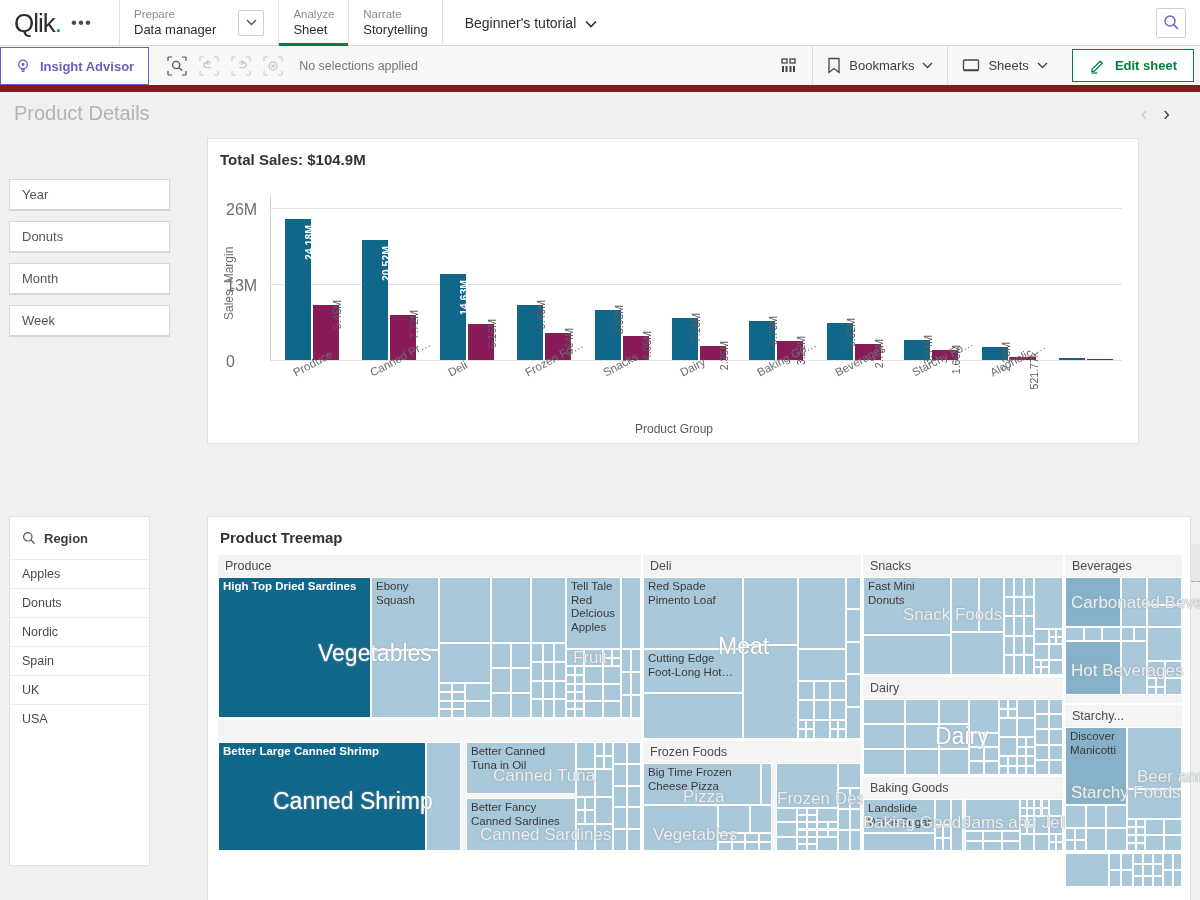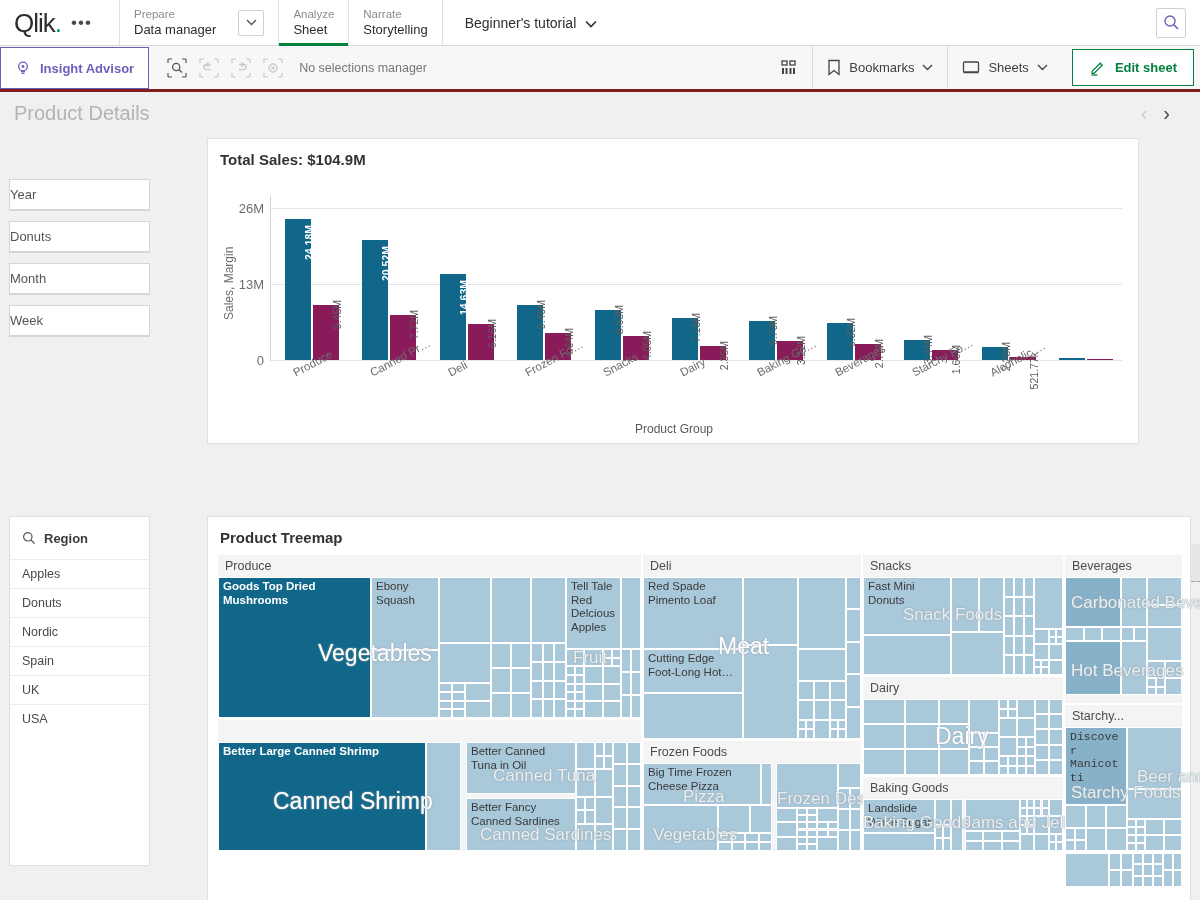--- a/index.html
+++ b/index.html
@@ -36,21 +36,21 @@
   .app-title-zone { display: flex; align-items: center; gap: 9px; padding: 0 14px 0 22px; cursor: pointer; }
   .app-title { font-size: 14px; color: #2d2d2d; }
   .spacer { flex: 1; }
   .search-box {
     width: 30px; height: 30px; border: 1px solid #d0d0d0; border-radius: 2px;
     display: flex; align-items: center; justify-content: center; margin: auto 14px auto 0; cursor: pointer;
   }
 
   
   .selbar {
-    height: 46px; background: #f7f7f7; border-bottom: 3px solid #7f1d1d;
+    height: 46px; background: #f7f7f7; border-bottom: 7px solid #7f1d1d;
     display: flex; align-items: stretch; justify-content: space-between;
   }
   .insight-advisor {
     display: flex; align-items: center; gap: 9px; padding: 0 14px;
     border: 1px solid #6a5fbb; background: #fff; color: #6a5fbb;
     font-size: 13px; font-weight: bold; cursor: pointer; margin: 1px 0 0 0;
   }
   .selbar-tools { display: flex; align-items: center; gap: 4px; padding-left: 14px; }
   .tool-ico {
     width: 28px; height: 28px; display: flex; align-items: center; justify-content: center;
@@ -80,23 +80,23 @@
   .arrow.dim { color: #cccccc; }
   .arrow.on { color: #444; }
 
   
   .sheet { position: relative; width: 1200px; height: 812px; background: #f0f0f0; }
 
   .card { background: #fff; border: 1px solid #e0e0e0; position: absolute; }
 
   
   .filterbox {
-    position: absolute; left: 9px; width: 141px; height: 32px;
+    position: absolute; left: 9px; width: 161px; height: 32px;
     background: #fff; border: 1px solid #d6d6d6; border-bottom: 2px solid #d6d6d6;
-    display: flex; align-items: center; 
+    display: flex; align-items: center; padding-left: 12px;
     font-size: 13px; color: #555; cursor: pointer;
   }
 
   
   .regionpane { left: 9px; top: 382px; width: 141px; height: 350px; }
   .region-head {
     display: flex; align-items: center; gap: 8px; height: 42px; padding: 0 12px;
     font-size: 13px; color: #3b3b3b; font-weight: bold;
   }
   .region-item {
@@ -107,21 +107,21 @@
   
   .barcard { left: 207px; top: 4px; width: 932px; height: 306px; }
   .card-title { font-size: 15px; font-weight: bold; color: #333; padding: 12px 0 0 12px; }
   .barplot { position: relative; width: 932px; height: 270px; }
 
   .ylab {
     position: absolute; left: 14px; top: 112px;
     transform: rotate(-90deg); transform-origin: left top;
     font-size: 12px; color: #6d6d6d; white-space: nowrap;
   }
-  .ytick { position: absolute; right: 0; font-size: 13px; color: #6d6d6d; text-align: right; }
+  .ytick { position: absolute; right: 0; font-size: 16px; color: #6d6d6d; }
   .gridline { position: absolute; height: 1px; background: #e4e4e4; }
   .axisline { position: absolute; background: #d2d2d2; }
 
   .bar { position: absolute; bottom: 0; }
   .bar.sales  { background: #11678a; }
   .bar.margin { background: #8a1b5a; }
   .bar-val {
     position: absolute; font-size: 10.5px; white-space: nowrap;
     transform: rotate(-90deg); transform-origin: left bottom; color: #5c5c5c;
   }
@@ -153,21 +153,21 @@
   .treecard { left: 207px; top: 382px; width: 984px; height: 506px; }
   .tree-area { position: absolute; left: 10px; top: 38px; width: 964px; height: 428px; }
 
   .tm-group { position: absolute; background: #f4f4f4; }
   .tm-grouplabel {
     position: absolute; left: 0; top: 0; height: 22px; display: flex; align-items: center;
     padding-left: 7px; font-size: 12.5px; color: #4b4b4b; white-space: nowrap; overflow: hidden;
   }
   .tm-leaf { position: absolute; background: #a9c8da; border: 1px solid #ffffff; overflow: hidden; }
   .tm-leaf.dark { background: #11678a; }
-  .tm-leaf.mid  { background: #86b1c8; font-family: Liberation Mono, monospace; }
+  .tm-leaf.mid  { background: #86b1c8; }
   .tm-leaf-label {
     position: absolute; left: 4px; top: 2px; right: 2px;
     font-size: 11.5px; color: #3a3a3a; line-height: 1.18; word-wrap: break-word;
   }
   .tm-leaf.dark .tm-leaf-label { color: #fff; font-weight: bold; }
   .tm-overlay {
     position: absolute; font-size: 17px; color: #ffffff; white-space: nowrap;
     text-shadow: 0 0 2px #9aa7ad, 0 0 1px #9aa7ad; pointer-events: none;
   }
   .tm-overlay.big { font-size: 23px; }
@@ -259,21 +259,21 @@
         <path d="M10.4 4.3l2.4 2.2-2.4 2.2" stroke="#777" stroke-width="1.3" fill="none"></path>
       </svg>
     </div>
     <div class="tool-ico disabled">
       <svg width="20" height="20" viewBox="0 0 20 20">
         <path d="M1 1h4M1 1v4M19 1h-4M19 1v4M1 19h4M1 19v-4M19 19h-4M19 19v-4" stroke="#777" stroke-width="1.2" fill="none"></path>
         <circle cx="10" cy="10" r="4" stroke="#777" stroke-width="1.3" fill="none"></circle>
         <path d="M8.3 8.3l3.4 3.4M11.7 8.3l-3.4 3.4" stroke="#777" stroke-width="1.2"></path>
       </svg>
     </div>
-    <span class="nosel">No selections manager</span>
+    <span class="nosel">No selections applied</span>
   </div>
 
   <div class="selbar-right">
     <div class="sb-btn plain">
       <svg width="19" height="19" viewBox="0 0 19 19">
         <rect x="3" y="3" width="5" height="4" stroke="#444" stroke-width="1.3" fill="none"></rect>
         <rect x="11" y="3" width="5" height="4" stroke="#444" stroke-width="1.3" fill="none"></rect>
         <rect x="3" y="10" width="2" height="6" fill="#444"></rect>
         <rect x="6.5" y="10" width="2" height="6" fill="#444"></rect>
         <rect x="10.5" y="10" width="2" height="6" fill="#444"></rect>
@@ -458,21 +458,21 @@
         <div class="mbar m fade" style="left: 712.909px; width: 13px; height: 1px;"></div>
       </div>
   </div>
 
   <div class="card treecard">
     <div class="card-title">Product Treemap</div>
     <div class="tree-area" id="treearea">
         <div class="tm-group" style="left: 0px; top: 0px; width: 423px; height: 163px;">
           <div class="tm-grouplabel" style="width: 423px;">Produce</div>
           <div class="tm-leaf dark" style="left: 0px; top: 22px; width: 153px; height: 141px;">
-            <div class="tm-leaf-label">Goods Top Dried Mushrooms</div>
+            <div class="tm-leaf-label">High Top Dried Sardines</div>
           </div>
           <div class="tm-leaf" style="left: 153px; top: 22px; width: 68px; height: 73px;">
             <div class="tm-leaf-label">Ebony Squash</div>
           </div>
           <div class="tm-leaf" style="left: 153px; top: 95px; width: 68px; height: 68px;"></div>
           <div class="tm-leaf" style="left: 221px; top: 22px; width: 52px; height: 66px;"></div>
           <div class="tm-leaf" style="left: 273px; top: 22px; width: 40px; height: 66px;"></div>
           <div class="tm-leaf" style="left: 221px; top: 88px; width: 52px; height: 40px;"></div>
           <div class="tm-leaf" style="left: 273px; top: 88px; width: 20px; height: 25px;"></div>
           <div class="tm-leaf" style="left: 293px; top: 88px; width: 20px; height: 25px;"></div>

